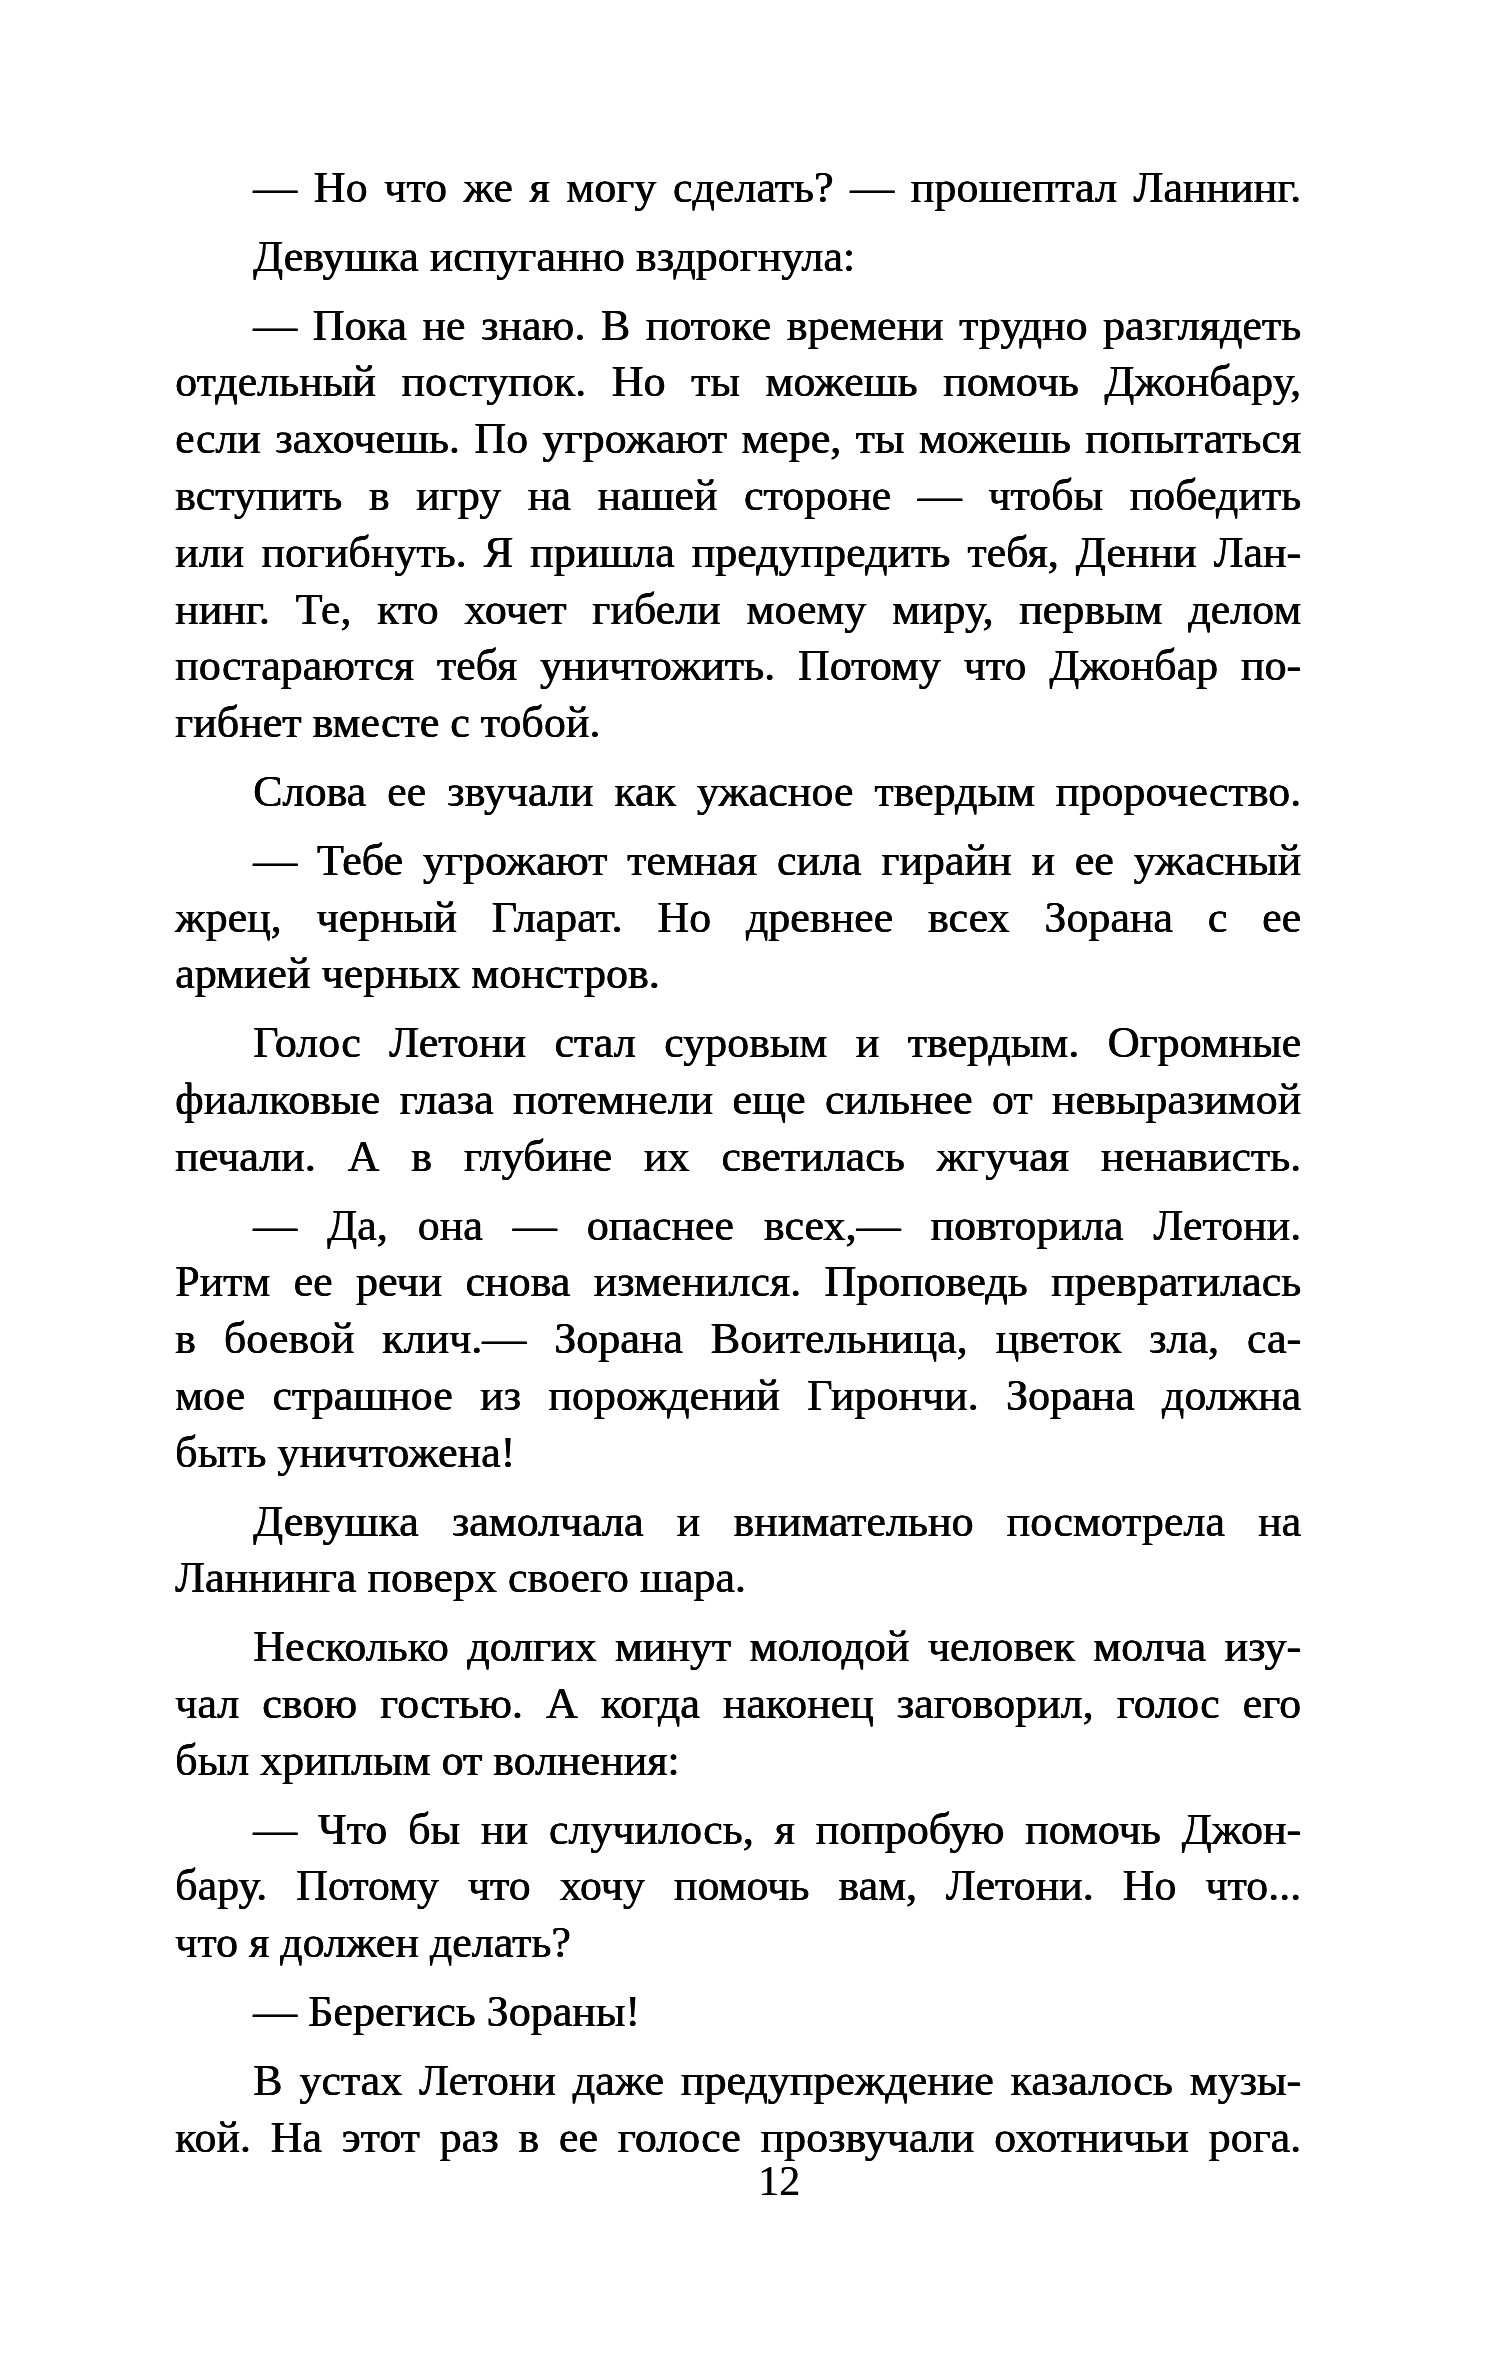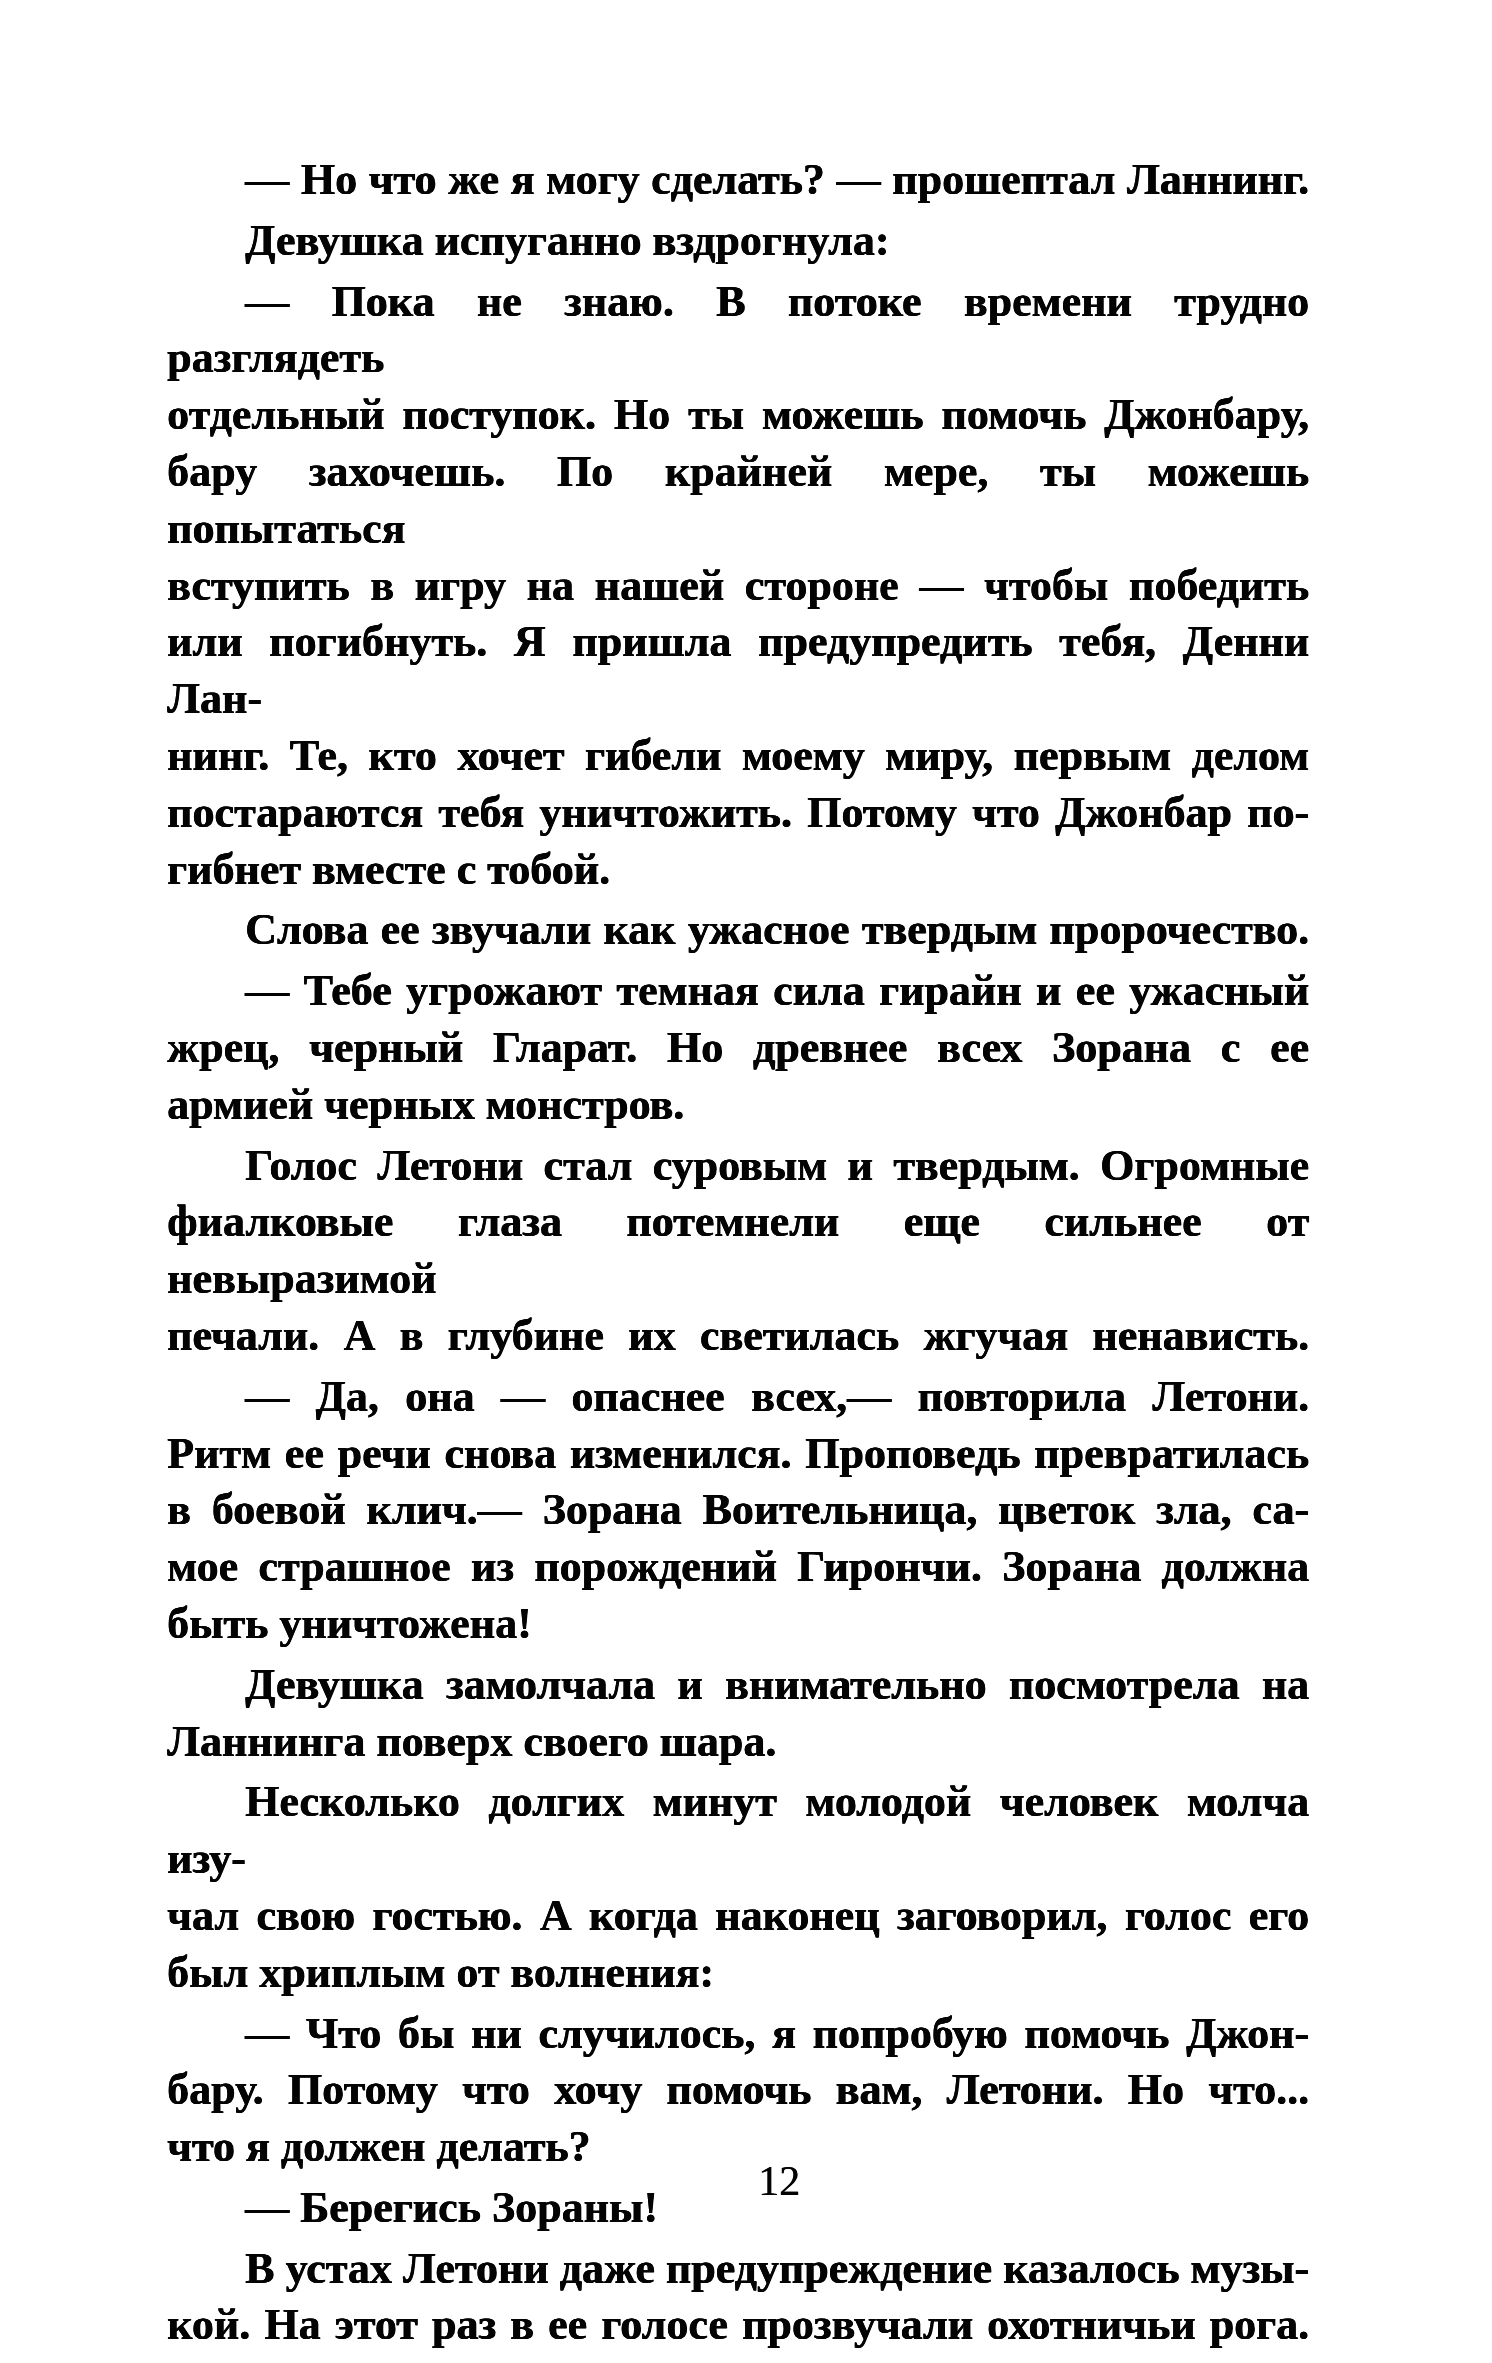--- a/index.html
+++ b/index.html
@@ -11,21 +11,21 @@
     overflow: hidden;
     font-family: "Liberation Serif", "DejaVu Serif", serif;
     color: #030303;
   }
   .text-column {
     position: absolute;
     left: 163px;
     top: 148px;
     width: 1150px;
   }
-  .para { margin: 4px; padding: 0; font-weight: bold; }
+  .para { margin: 12px; padding: 0; }
   .line {
     font-size: 44px;
     line-height: 56.8px;
     text-align: justify;
     text-align-last: justify;
     white-space: normal;
     
     text-shadow: 0.6px 0 0 currentColor, 0 0.35px 0 currentColor;
   }
   .line.first { text-indent: 78px; }
@@ -49,21 +49,21 @@
   <div class="text-column">
       <div class="para">
         <div class="line first">— Но что же я могу сделать? — прошептал Ланнинг.</div>
       </div>
       <div class="para">
         <div class="line first no-just">Девушка испуганно вздрогнула:</div>
       </div>
       <div class="para">
         <div class="line first">— Пока не знаю. В потоке времени трудно разглядеть</div>
         <div class="line">отдельный поступок. Но ты можешь помочь Джонбару,</div>
-        <div class="line">бару захочешь. По крайней мере, ты можешь попытаться</div>
+        <div class="line">если захочешь. По угрожают мере, ты можешь попытаться</div>
         <div class="line">вступить в игру на нашей стороне — чтобы победить</div>
         <div class="line">или погибнуть. Я пришла предупредить тебя, Денни Лан-</div>
         <div class="line">нинг. Те, кто хочет гибели моему миру, первым делом</div>
         <div class="line">постараются тебя уничтожить. Потому что Джонбар по-</div>
         <div class="line no-just">гибнет вместе с тобой.</div>
       </div>
       <div class="para">
         <div class="line first">Слова ее звучали как ужасное твердым пророчество.</div>
       </div>
       <div class="para">

